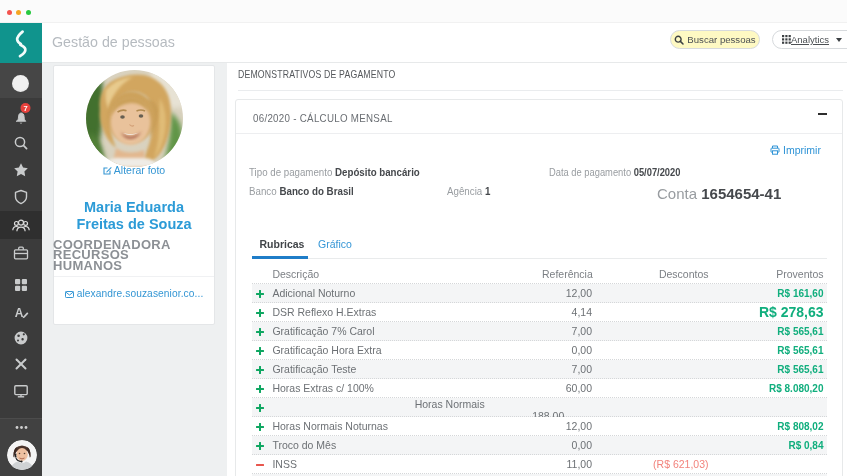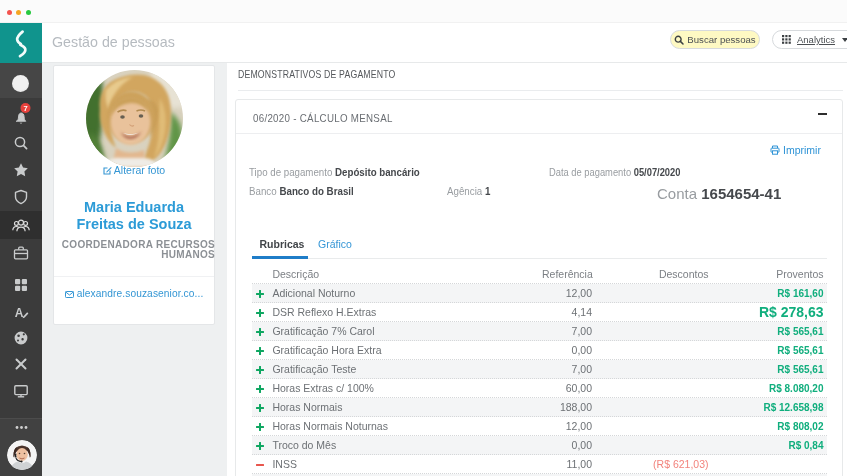--- a/index.html
+++ b/index.html
@@ -39,21 +39,21 @@
           <rect x="3.3" y="0" width="2.2" height="2.2"></rect>
           <rect x="6.6" y="0" width="2.2" height="2.2"></rect>
 <rect x="0" y="3.3" width="2.2" height="2.2"></rect>
           <rect x="3.3" y="3.3" width="2.2" height="2.2"></rect>
           <rect x="6.6" y="3.3" width="2.2" height="2.2"></rect>
 <rect x="0" y="6.6" width="2.2" height="2.2"></rect>
           <rect x="3.3" y="6.6" width="2.2" height="2.2"></rect>
           <rect x="6.6" y="6.6" width="2.2" height="2.2"></rect>
 </g>
       </svg>
-<span style="font-size:9.5px;color:#4c5054;margin-left:6px;text-decoration:underline;">Analytics</span>
+<span style="font-size:9.5px;color:#4c5054;margin-left:0;text-decoration:underline;">Analytics</span>
 <span style="margin-left:7px;width:0;height:0;border-left:3.5px solid transparent;border-right:3.5px solid transparent;border-top:4px solid #3c4043;"></span>
 </div>
 
 <div class="abs" style="left:0;top:63px;width:42px;height:413px;background:#3b3b3b;"></div>
 <div class="abs" style="left:0;top:63px;width:42px;height:35px;background:#464646;"></div>
 <div class="abs" style="left:12px;top:74.5px;width:17px;height:17px;border-radius:50%;background:radial-gradient(circle at 50% 45%, #f0f0f0 55%, #d9d9d9 100%);"></div>
 
 <div class="abs" style="left:0;top:211px;width:42px;height:28px;background:#2f2f2f;"></div>
 
 <div class="abs" style="left:10px;top:105px;width:22px;height:22px;">
@@ -223,21 +223,21 @@
 <div class="abs" style="left:53px;top:164.3px;width:162px;text-align:center;font-size:10.5px;">
 <span style="font-size:10.5px;color:#3496d4;">
 <svg width="9" height="9" viewBox="0 0 9 9" style="vertical-align:-1px;margin-right:2px;">
           <g fill="none" stroke="#3496d4" stroke-width="1.1">
             <path d="M7 4.5 V8 H1 V2 h3.5"></path>
             <path d="M3.5 5.5 L8 1 l.7.7 L4.2 6.2 l-1 .3 z" fill="#3496d4" stroke="none"></path>
           </g>
         </svg>Alterar foto</span>
 </div>
 
-<div class="abs" style="left:53px;top:239.5px;width:162px;text-align:right;font-size:10px;font-weight:bold;color:#8c9095;line-height:10.5px;letter-spacing:.3px;">COORDENADORA RECURSOS<br>HUMANOS</div>
+<div class="abs" style="left:53px;top:239.5px;width:162px;text-align:left;font-size:13px;font-weight:bold;color:#8c9095;line-height:10.5px;letter-spacing:.3px;">COORDENADORA RECURSOS<br>HUMANOS</div>
 
 <div class="abs" style="left:54px;top:276px;width:160px;border-top:1px solid #f0f1f3;"></div>
 <div class="abs" style="left:53px;top:288px;width:162px;text-align:center;white-space:nowrap;font-size:10.2px;">
 <span style="font-size:10.2px;color:#3496d4;letter-spacing:.1px;">
 <svg width="9" height="7" viewBox="0 0 9 7" style="vertical-align:-0.5px;margin-right:3px;">
           <g fill="none" stroke="#3496d4" stroke-width="1">
             <rect x=".5" y=".5" width="8" height="6" rx=".8"></rect>
             <path d="M.7 1 L4.5 4 L8.3 1"></path>
           </g>
         </svg>alexandre.souzasenior.co...</span>
@@ -346,21 +346,21 @@
           <g stroke="#0fa762" stroke-width="2" stroke-linecap="round">
             <line x1="4" y1="0.7" x2="4" y2="7.3"></line>
             <line x1="0.7" y1="4" x2="7.3" y2="4"></line>
           </g>
         </svg>
         <div style="width:290px;padding-left:20.4px;">Horas Extras c/ 100%</div>
         <div style="width:50px;text-align:right;">60,00</div>
         <div style="width:116.5px;text-align:right;color:#f2837c;"></div>
         <div style="width:115px;text-align:right;color:#10ae7d;font-weight:bold;font-size:10px;">R$ 8.080,20</div>
       </div>
-      <div style="position:relative;display:flex;height:19px;align-items:center;background:#f4f5f6;border-bottom:1px dotted #d5d7d9;">
+      <div style="position:relative;display:flex;height:19px;align-items:center;background:#f4f5f6;border-bottom:1px dotted #d5d7d9;flex-direction:column;">
         <svg width="8" height="8" viewBox="0 0 8 8" style="position:absolute;left:4px;top:5.6px;">
           <g stroke="#0fa762" stroke-width="2" stroke-linecap="round">
             <line x1="4" y1="0.7" x2="4" y2="7.3"></line>
             <line x1="0.7" y1="4" x2="7.3" y2="4"></line>
           </g>
         </svg>
         <div style="width:290px;padding-left:20.4px;">Horas Normais</div>
         <div style="width:50px;text-align:right;">188,00</div>
         <div style="width:116.5px;text-align:right;color:#f2837c;"></div>
         <div style="width:115px;text-align:right;color:#10ae7d;font-weight:bold;font-size:10px;">R$ 12.658,98</div>

